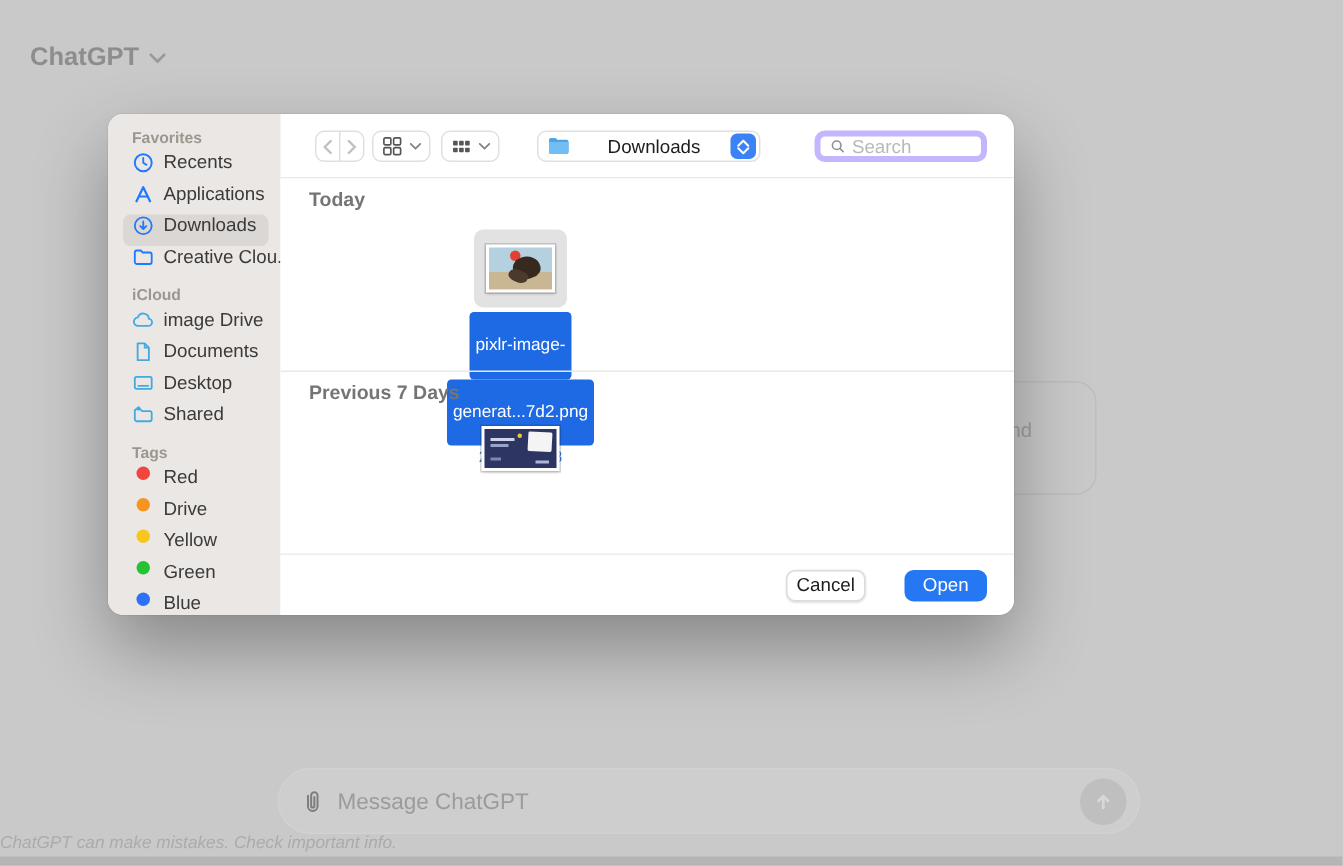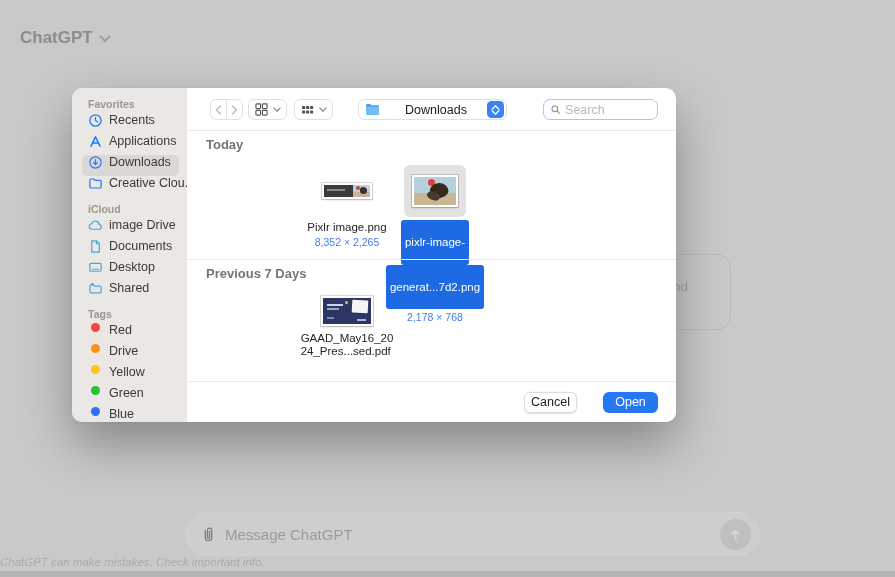--- a/index.html
+++ b/index.html
@@ -24,21 +24,21 @@
   .composer input { flex:1; border:none; outline:none; background:transparent;
            font-size:15px; color:#5a5a5a; font-family:"Liberation Sans", sans-serif; margin-left:8px; }
   .composer input::placeholder { color:#9b9b9b; }
   .send-btn { width:31px; height:31px; border-radius:50%; background:#bfbfbf;
            display:flex; align-items:center; justify-content:center; cursor:pointer; border:none; }
   .footnote { position:absolute; left:0; right:0; top:556px; 
            font-size:11.5px; color:#ababab;font-style:italic; }
   .bottom-strip { position:absolute; left:0; right:0; bottom:0; height:6px; background:#b5b5b5; }
 
   
-  .dialog { position:absolute; left:72px; top:88px; width:604px; height:334px;
+  .dialog { position:absolute; left:72px; top:76px; width:604px; height:334px;
             background:#fff; border-radius:10px;
             box-shadow:0 22px 50px rgba(0,0,0,.33), 0 0 1px rgba(0,0,0,.25);
             display:flex; overflow:hidden; }
   .sidebar { width:115px; background:#eae7e5; padding:10px 8px 0 10px; overflow:hidden; flex:0 0 115px; }
   .sb-label { font-size:10.5px; font-weight:700; color:#9d968f; margin:6px 0 3px 6px; }
   .sb-label:first-child { margin-top:0; }
   .sb-item { display:flex; align-items:flex-start; gap:6px; height:21px; padding:0 6px;
              border-radius:5px; font-size:12.5px; color:#3a3a3a; cursor:default; white-space:nowrap; }
   .sb-item.selected { background:#dbd7d4; }
   .sb-icon { width:15px; height:15px; flex:0 0 15px; display:flex; align-items:center; justify-content:center; }
@@ -51,21 +51,21 @@
             border-radius:6px; display:flex; align-items:center; justify-content:center; gap:5px; cursor:pointer; }
   .nav-back { left:23px; width:17px; border-radius:6px 0 0 6px; }
   .nav-fwd  { left:39px; width:17px; border-radius:0 6px 6px 0; }
   .view-icons { left:61px; width:39px; }
   .view-groups { left:107px; width:39px; }
   .loc-dd { left:171px; width:149px; justify-content:flex-start; padding:0 2px 0 6px; }
   .loc-dd .loc-text { flex:1; font-size:12.5px; color:#1c1c1c; margin-left:5px; }
   .stepper { width:17px; height:17px; background:#3b82f7; border-radius:4.5px;
              display:flex; flex-direction:column; align-items:center; justify-content:center; }
   .search { position:absolute; left:356px; top:11px; width:115px; height:21px; background:#fff;
-            border:1px solid #c4b5fd; border-radius:7px; display:flex; align-items:center; padding:0 6px; }
+            border:4px solid #c4b5fd; border-radius:7px; display:flex; align-items:center; padding:0 6px; }
   .search input { width:100%; border:none; outline:none; font-size:12.5px; margin-left:4px;
             font-family:"Liberation Sans", sans-serif; color:#333; background:transparent; }
   .search input::placeholder { color:#b9b9b9; }
 
   
   .content { position:absolute; left:0; right:0; top:43px; bottom:41px; background:#fff; overflow:hidden; }
   .sec-title { position:absolute; left:19px; font-size:13px; font-weight:700; color:#757575; }
   .divider { position:absolute; left:0; right:0; height:1px; background:#e8e8e8; }
 
   .file-row { position:absolute; left:116px; top:34px; display:flex; }
@@ -301,37 +301,20 @@
             <path d="M10.3 10.3 13.4 13.4" stroke="#8e8e93" stroke-width="1.5" stroke-linecap="round"></path>
           </svg>
         <input type="text" placeholder="Search" style="">
       </div>
     </div>
 
     <div class="content">
       <div class="sec-title" style="top:6px;">Today</div>
 
       <div class="file-row">
-        <div class="file-item">
-          <div class="thumb-zone">
-            <div class="frame">
-              <div class="banner-inner">
-                <div class="banner-dark">
-                    <i></i>
-                  </div>
-                <div class="mini-beach">
-                    <span class="ball"></span>
-                    <span class="dog"></span>
-                  </div>
-              </div>
-            </div>
-          </div>
-          <div class="fname">Pixlr image.png</div>
-          <div class="fdims">8,352 × 2,265</div>
-        </div>
 
         <div class="file-item">
           <div class="thumb-zone selected">
             <div class="frame">
               <div class="photo-inner">
                   <span class="ball"></span>
                   <span class="dog-body"></span>
                   <span class="dog-legs"></span>
                 </div>
             </div>
@@ -351,24 +334,20 @@
         <div class="frame">
           <div class="pdf-inner">
               <span class="sheet"></span>
               <span class="t1"></span>
               <span class="t2"></span>
               <span class="y1"></span>
               <span class="m1"></span>
               <span class="m2"></span>
             </div>
         </div>
-        <div class="pdf-name">
-          <div>GAAD_May16_20</div>
-          <div>24_Pres...sed.pdf</div>
-        </div>
       </div>
     </div>
 
     <div class="dlg-footer">
       <button class="btn btn-cancel">Cancel</button>
       <button class="btn btn-open">Open</button>
     </div>
   </div>
 </div>
 

